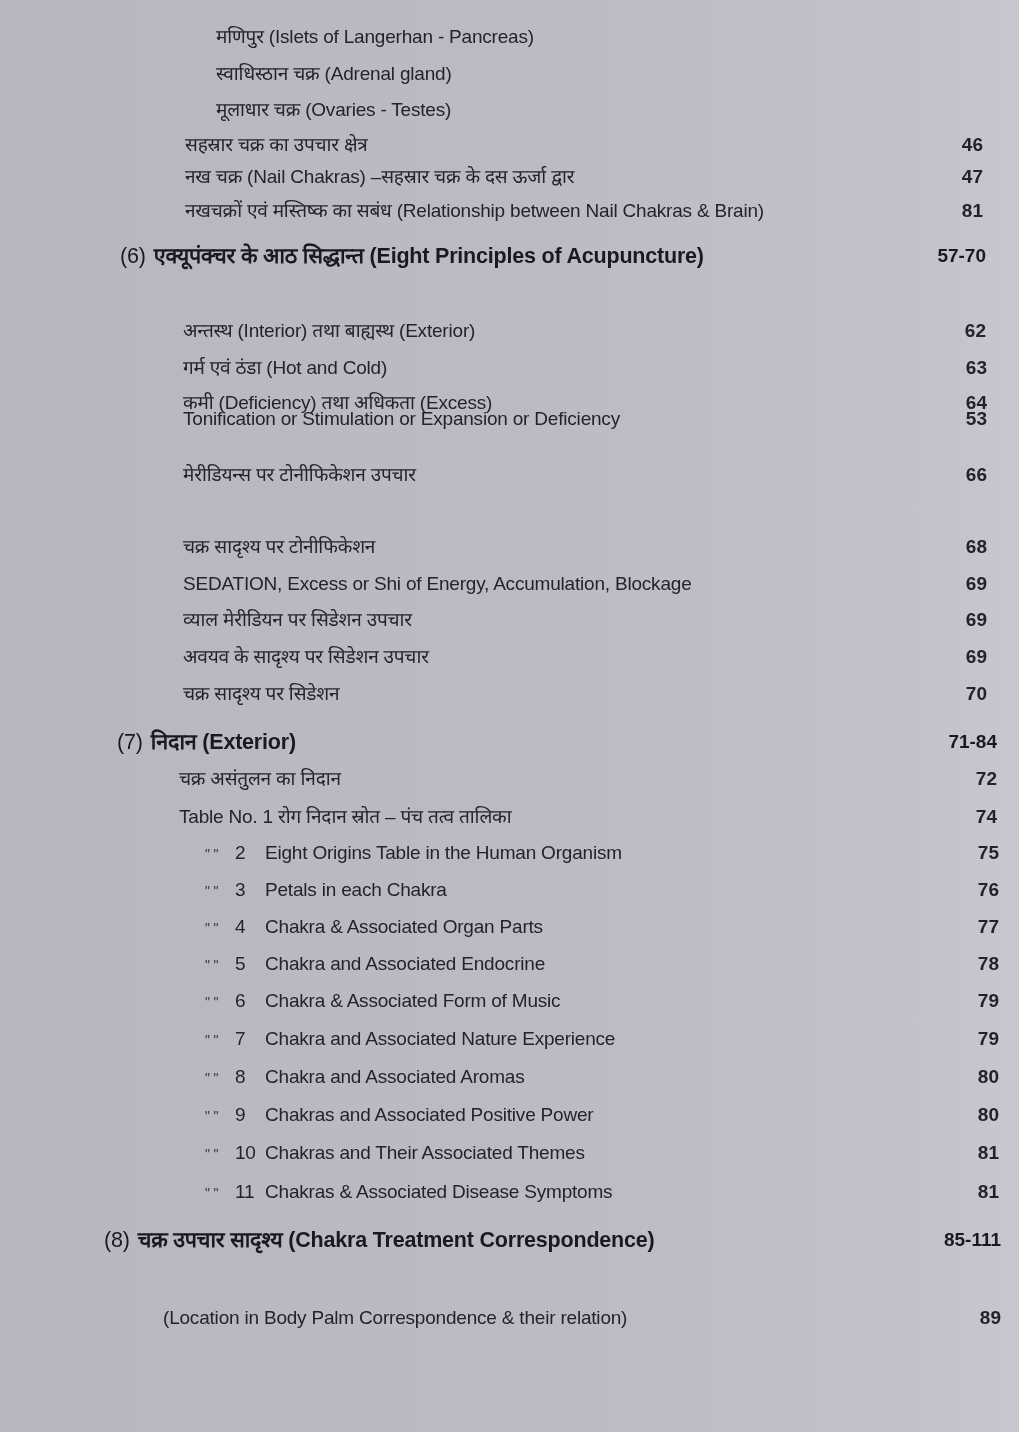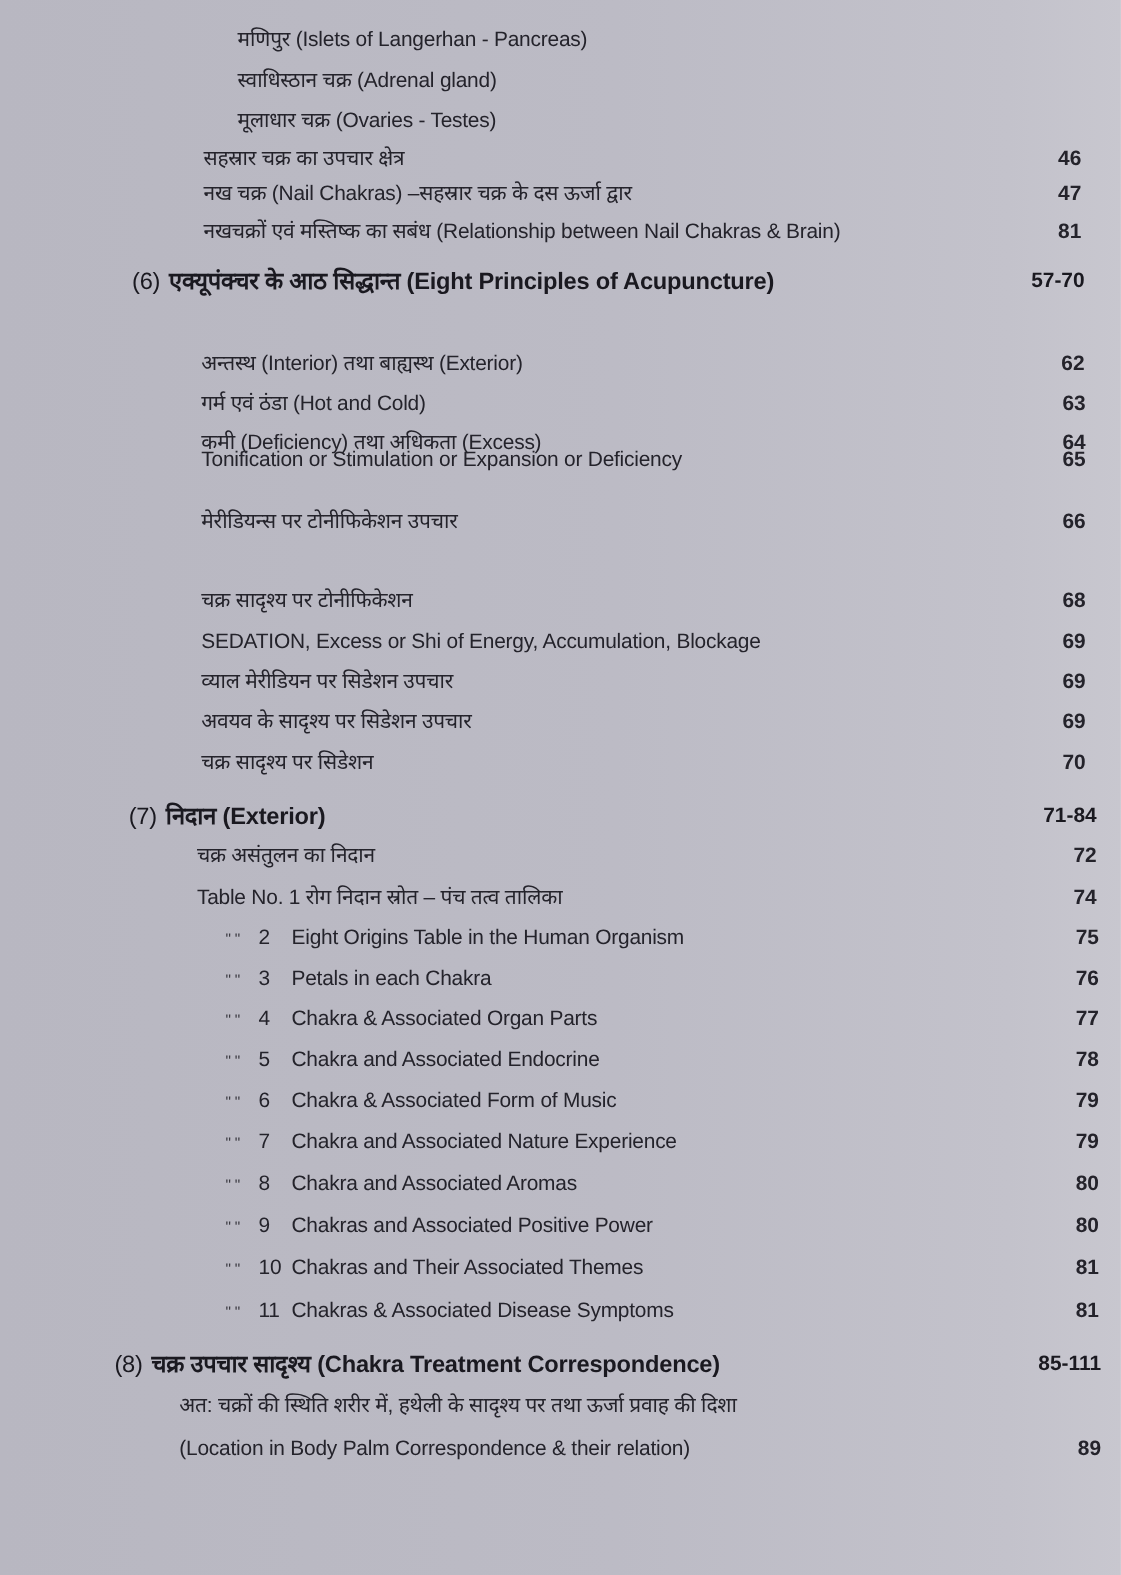--- a/index.html
+++ b/index.html
@@ -69,21 +69,21 @@
   <div class="row" style="top:353px">
     <span class="txt" style="left:183px">गर्म एवं ठंडा (Hot and Cold)</span>
     <span class="pg" style="right:32px">63</span>
   </div>
   <div class="row" style="top:388px">
     <span class="txt" style="left:183px">कमी (Deficiency) तथा अधिकता (Excess)</span>
     <span class="pg" style="right:32px">64</span>
   </div>
   <div class="row" style="top:404px">
     <span class="txt" style="left:183px">Tonification or Stimulation or Expansion or Deficiency</span>
-    <span class="pg" style="right:32px">65</span>
+    <span class="pg" style="right:32px">53</span>
   </div>
   <div class="row" style="top:460px">
     <span class="txt" style="left:183px">मेरीडियन्स पर टोनीफिकेशन उपचार</span>
     <span class="pg" style="right:32px">66</span>
   </div>
   <div class="row" style="top:532px">
     <span class="txt" style="left:183px">चक्र सादृश्य पर टोनीफिकेशन</span>
     <span class="pg" style="right:32px">68</span>
   </div>
   <div class="row" style="top:569px">
@@ -178,21 +178,18 @@
     </span>
     <span class="pg" style="right:20px">81</span>
   </div>
 
   <div class="row heading" style="top:1225px">
     <span class="txt" style="left:104px">
       <span class="num">(8)</span><span>चक्र उपचार सादृश्य (Chakra Treatment Correspondence)</span>
     </span>
     <span class="pg" style="right:18px">85-111</span>
   </div>
-  <div class="row" style="top:1264px">
-    <span class="txt" style="left:163px">अत: चक्रों की स्थिति शरीर में, हथेली के सादृश्य पर तथा ऊर्जा प्रवाह की दिशा</span>
-  </div>
   <div class="row" style="top:1303px">
     <span class="txt" style="left:163px">(Location in Body Palm Correspondence &amp; their relation)</span>
     <span class="pg" style="right:18px">89</span>
   </div>
 
 </div>
 
 </body></html>

